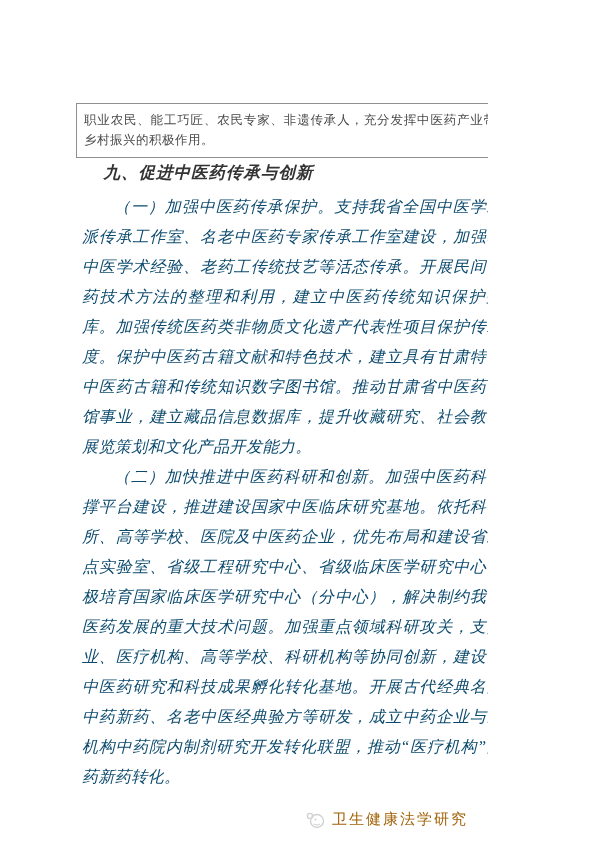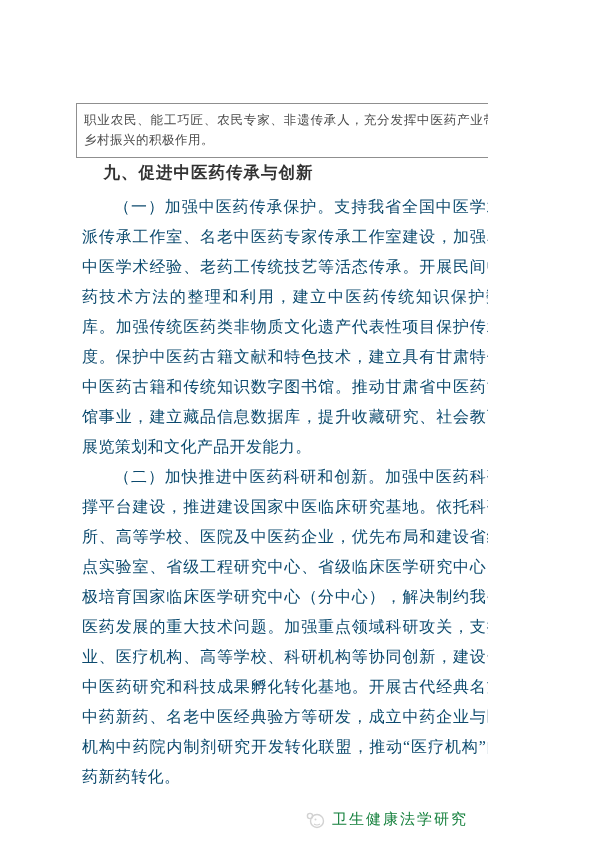--- a/index.html
+++ b/index.html
@@ -25,20 +25,21 @@
     font-size: 12.5px;
     line-height: 20px;
     letter-spacing: 0.5px;
     color: #4a4a4a;
     text-align: justify;
   }
   .content {
     position: absolute;
     left: 82px; top: 160px;
     width: 438px;
+    font-style: italic;
   }
   .heading {
     margin: 0 0 7px 0;
     font-family: "Liberation Sans", "DejaVu Sans", sans-serif;
     font-weight: bold;
     font-size: 16.5px;
     line-height: 25px;
     letter-spacing: 1px;
     color: #333333;
     text-indent: 1.3em;
@@ -51,21 +52,21 @@
     color: #0c4a6e;
     text-align: justify;
     text-indent: 2em;
   }
   .watermark {
     position: absolute;
     right: 20px; top: 810px;
     display: flex;
     align-items: center;
     gap: 6px;
-    color: #15803d;
+    color: #a16207;
     font-family: "Liberation Sans", "DejaVu Sans", sans-serif;
     font-size: 15px;
     letter-spacing: 2px;
     user-select: none;
   }
   .wm-logo { display: inline-flex; align-items: center; }
 </style>
 </head>
 <body>
 

